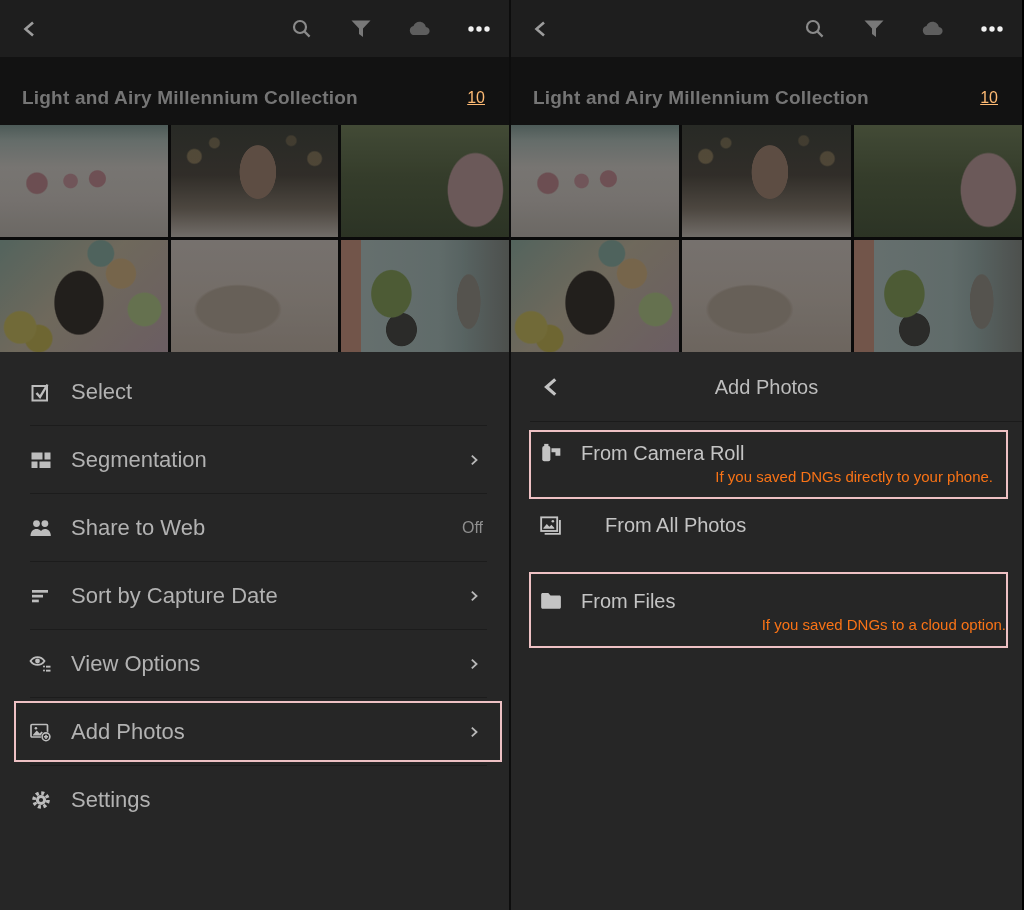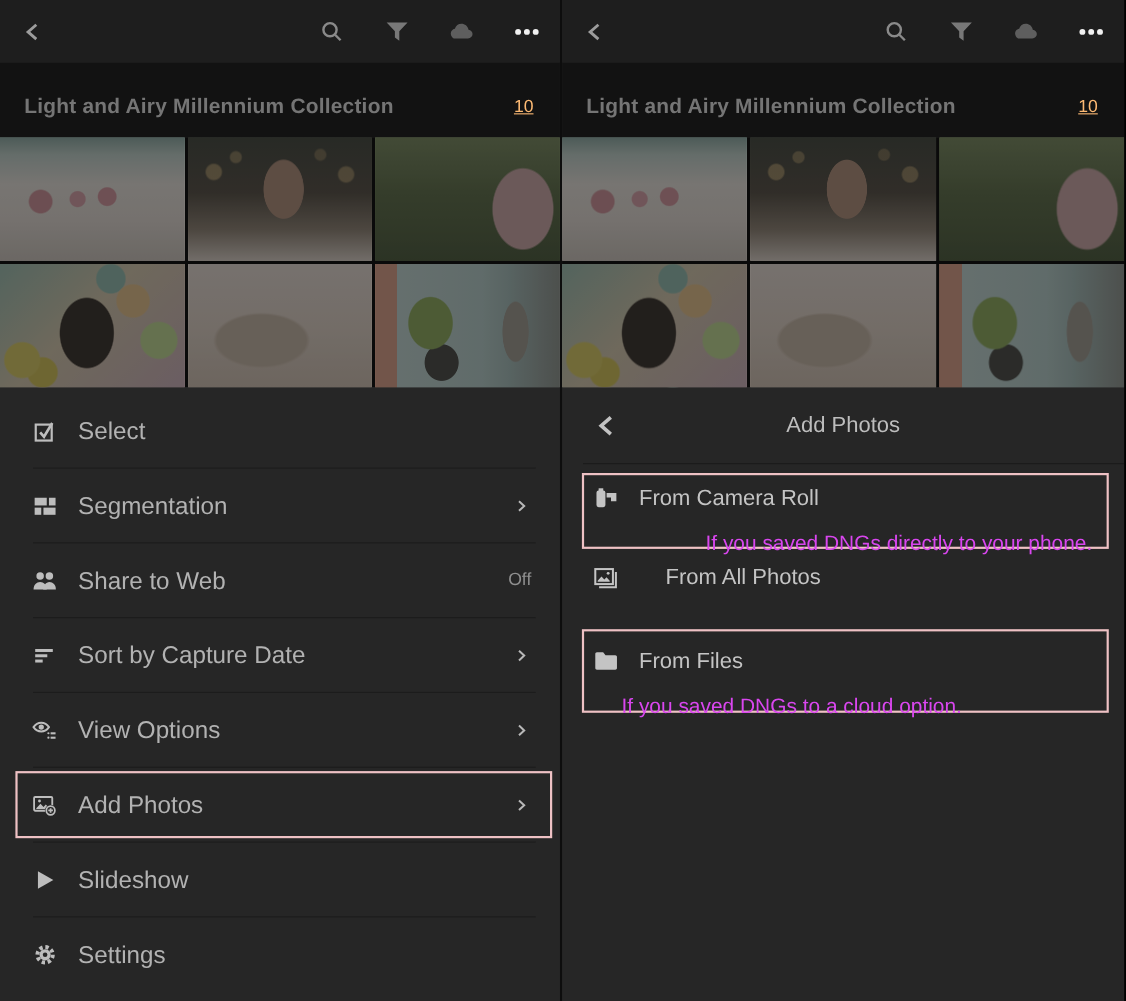--- a/index.html
+++ b/index.html
@@ -76,23 +76,23 @@
   .submenu { height:558px; background:#262626; }
   .sub-header { position:relative; height:70px; display:flex; align-items:center; justify-content:center; }
   .sub-header::after { content:''; position:absolute; left:19px; right:0; bottom:0; height:1px; background:#1b1b1b; }
   .sub-header .back { position:absolute; left:28px; top:22px; width:26px; height:26px; cursor:pointer;
                       display:flex; align-items:center; justify-content:center; }
   .sub-title { font-size:20px; color:#bdbdbd; }
   .opt-box { border:2px solid #eec1c4; margin:8px 14px 0 18px; height:69px; padding-top:8px; cursor:pointer; }
   .opt-box.files { margin-top:20px; height:76px; padding-top:14px; }
   .opt-row { display:flex; align-items:center; padding-left:8px; }
   .opt-row .label { margin-left:16px; font-size:20px; color:#c4c4c4; }
-  .opt-caption { margin-top:18px; font-size:19px; color:#d946ef; }
+  .opt-caption { margin-top:2px; font-size:15px; color:#f97316; }
   .cap-right { text-align:right; padding-right:13px; }
-  .cap-center { text-align:left; padding-left:34px; }
+  .cap-center { text-align:right; padding-left:34px; }
   .opt-plain { height:53px; display:flex; align-items:center; padding-left:28px; cursor:pointer;gap:24px; }
   .opt-plain .label { margin-left:16px; font-size:20px; color:#c4c4c4; }
 
   svg { display:block; }
 </style>
 </head>
 <body>
 
 <div class="app">
 
@@ -236,28 +236,20 @@
             </svg>
         </span>
         <span class="label">Add Photos</span>
         <span class="chev">
           <svg width="16" height="16" viewBox="0 0 22 22">
               <polyline points="8,5 14.5,11 8,17" fill="none" stroke="#b8b8b8" stroke-width="2.5"></polyline>
             </svg>
         </span>
       </div>
 
-      <div class="menu-row">
-        <span class="mi">
-          <svg width="24" height="24" viewBox="0 0 24 24">
-              <polygon points="5.5,4 19.5,12 5.5,20" fill="#bdbdbd"></polygon>
-            </svg>
-        </span>
-        <span class="label">Slideshow</span>
-      </div>
 
       <div class="menu-row">
         <span class="mi">
           <svg width="24" height="24" viewBox="0 0 24 24">
               <circle cx="12" cy="12" r="7" fill="none" stroke="#bdbdbd" stroke-width="3.6" stroke-dasharray="3 2.5"></circle>
               <circle cx="12" cy="12" r="5.1" fill="#bdbdbd"></circle>
               <circle cx="12" cy="12" r="2.1" fill="#262626"></circle>
             </svg>
         </span>
         <span class="label">Settings</span>

